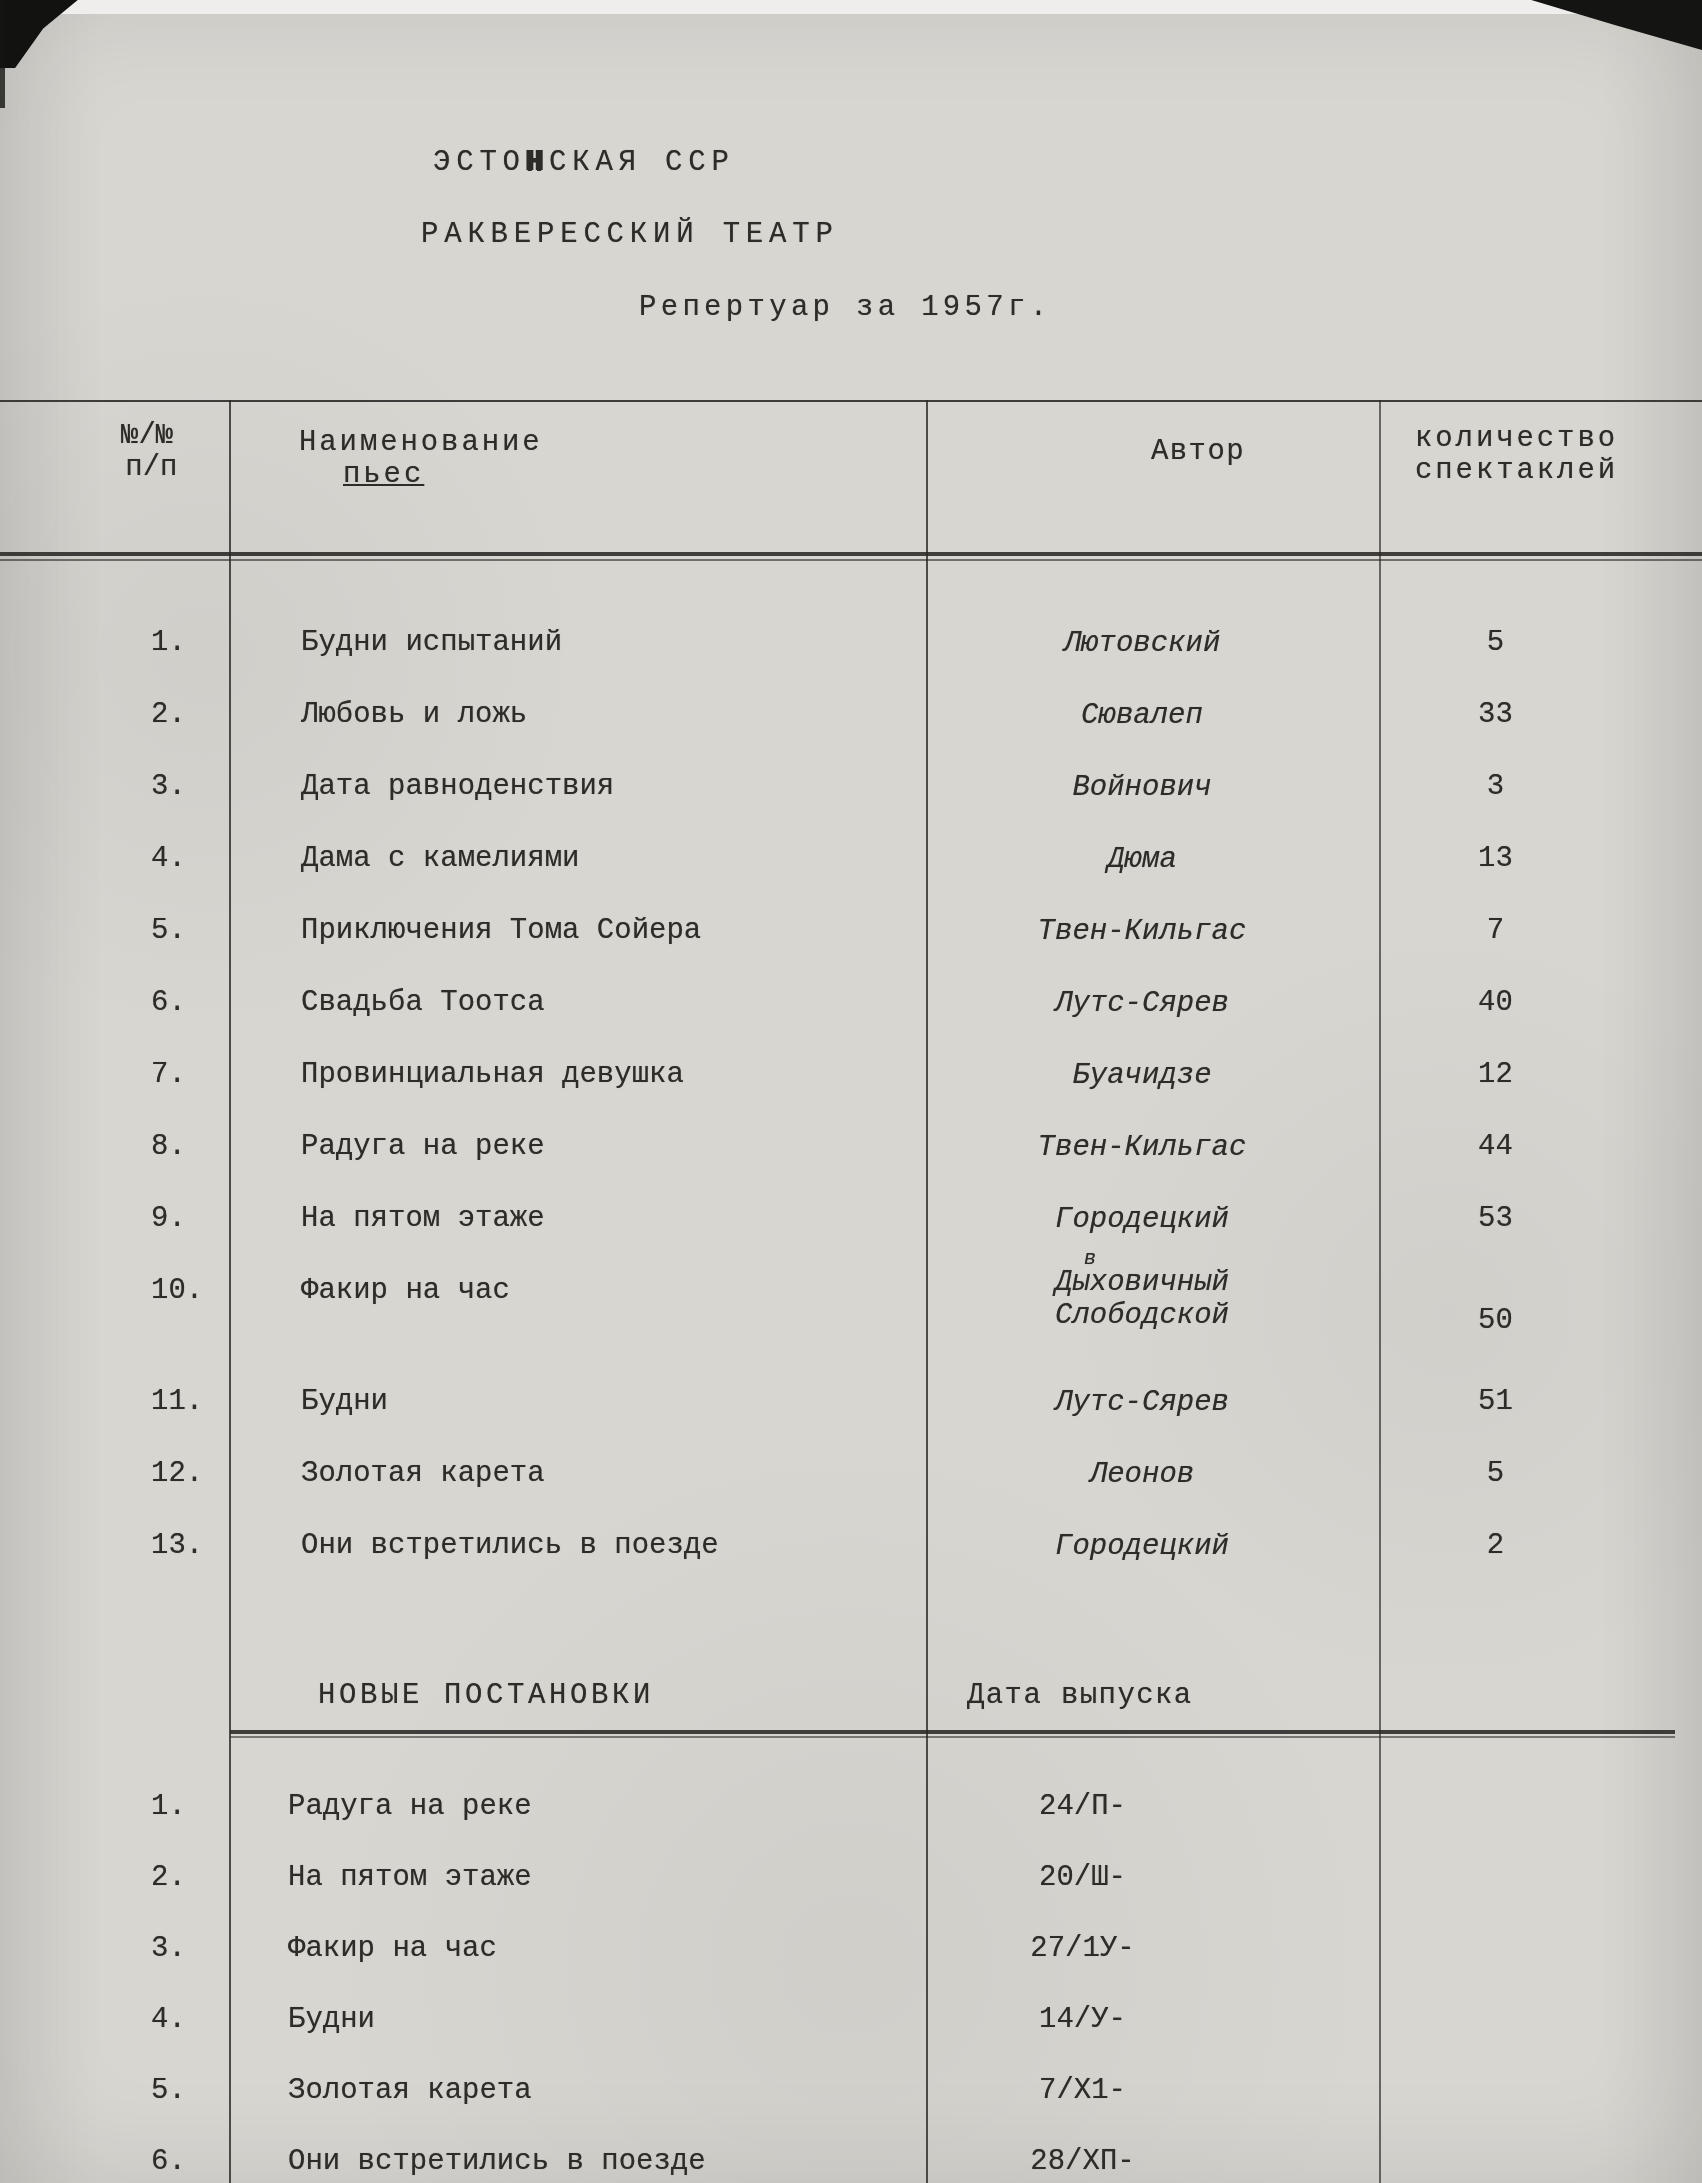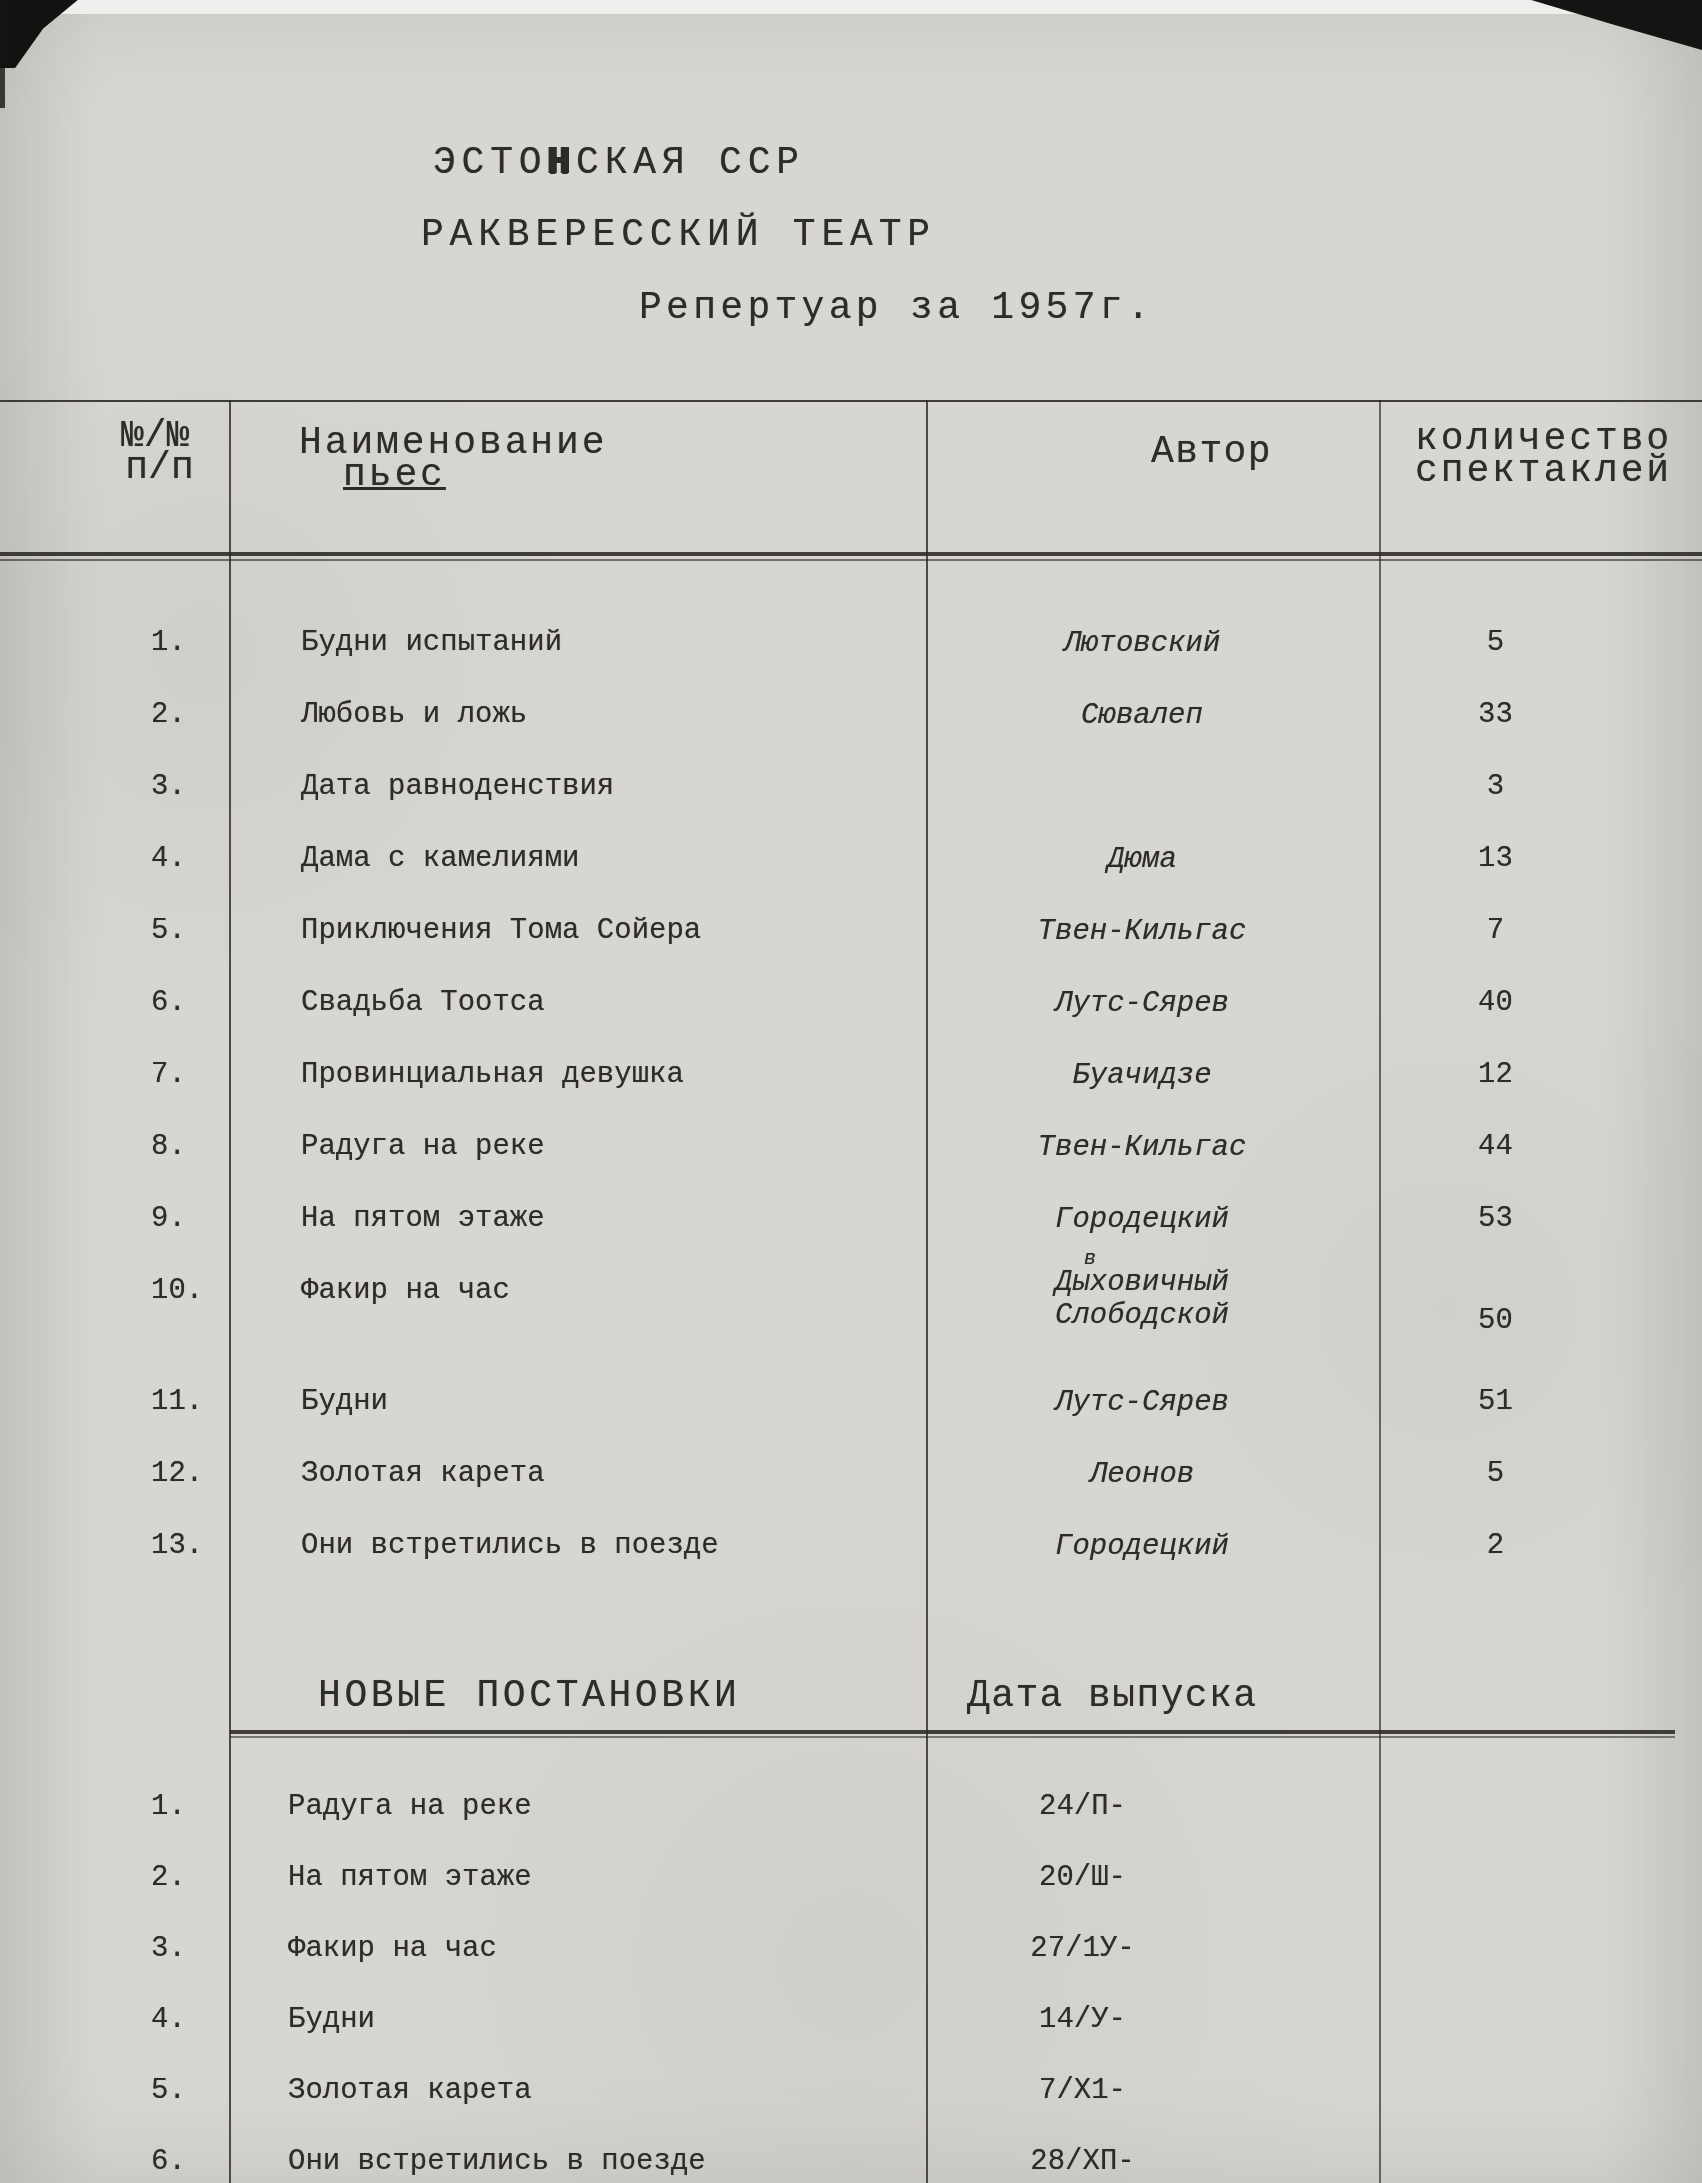--- a/index.html
+++ b/index.html
@@ -25,21 +25,21 @@
   .corner-tl {
     position:absolute; top:0; left:0; width:108px; height:68px; background:#121210;
     clip-path: polygon(0 0, 72% 0, 40% 42%, 14% 100%, 0 100%);
   }
   .corner-tr {
     position:absolute; top:0; right:0; width:194px; height:50px; background:#141412;
     clip-path: polygon(12% 0, 100% 0, 100% 100%, 55% 50%);
   }
   .edge-left-smudge { position:absolute; top:0; left:0; width:5px; height:108px; background:rgba(20,20,18,0.8); }
 
-  .txt { position:absolute; white-space:nowrap; font-size:38px; line-height:32px;
+  .txt { position:absolute; white-space:nowrap; font-size:29px; line-height:32px;
          text-shadow: 0 0 0.7px rgba(46,44,41,0.55); }
 
   
   .doc-title1 { left:433px; top:147px; letter-spacing:5.8px; }
   .doc-title2 { left:394px; top:219px; letter-spacing:5.8px;margin-left:27px; }
   .doc-title3 { left:639px; top:292px; letter-spacing:4.3px; }
   .overstrike { font-weight:bold; text-shadow: 1.4px 0 currentColor, -1.4px 0 currentColor, 0 0.7px currentColor; }
 
   
   .hline { position:absolute; background:rgba(42,40,37,0.88); }
@@ -142,20 +142,25 @@
 
       <span class="a1">Сювалеп</span>
 
     </div>
     <div class="cell count">33</div>
   </div>
 
   <div class="trow">
     <div class="cell num">3.</div>
     <div class="cell title">Дата равноденствия</div>
+    <div class="cell author">
+
+      <span class="a1">Войнович</span>
+
+    </div>
     <div class="cell count">3</div>
   </div>
 
   <div class="trow">
     <div class="cell num">4.</div>
     <div class="cell title">Дама с камелиями</div>
     <div class="cell author">
 
       <span class="a1">Дюма</span>
 

